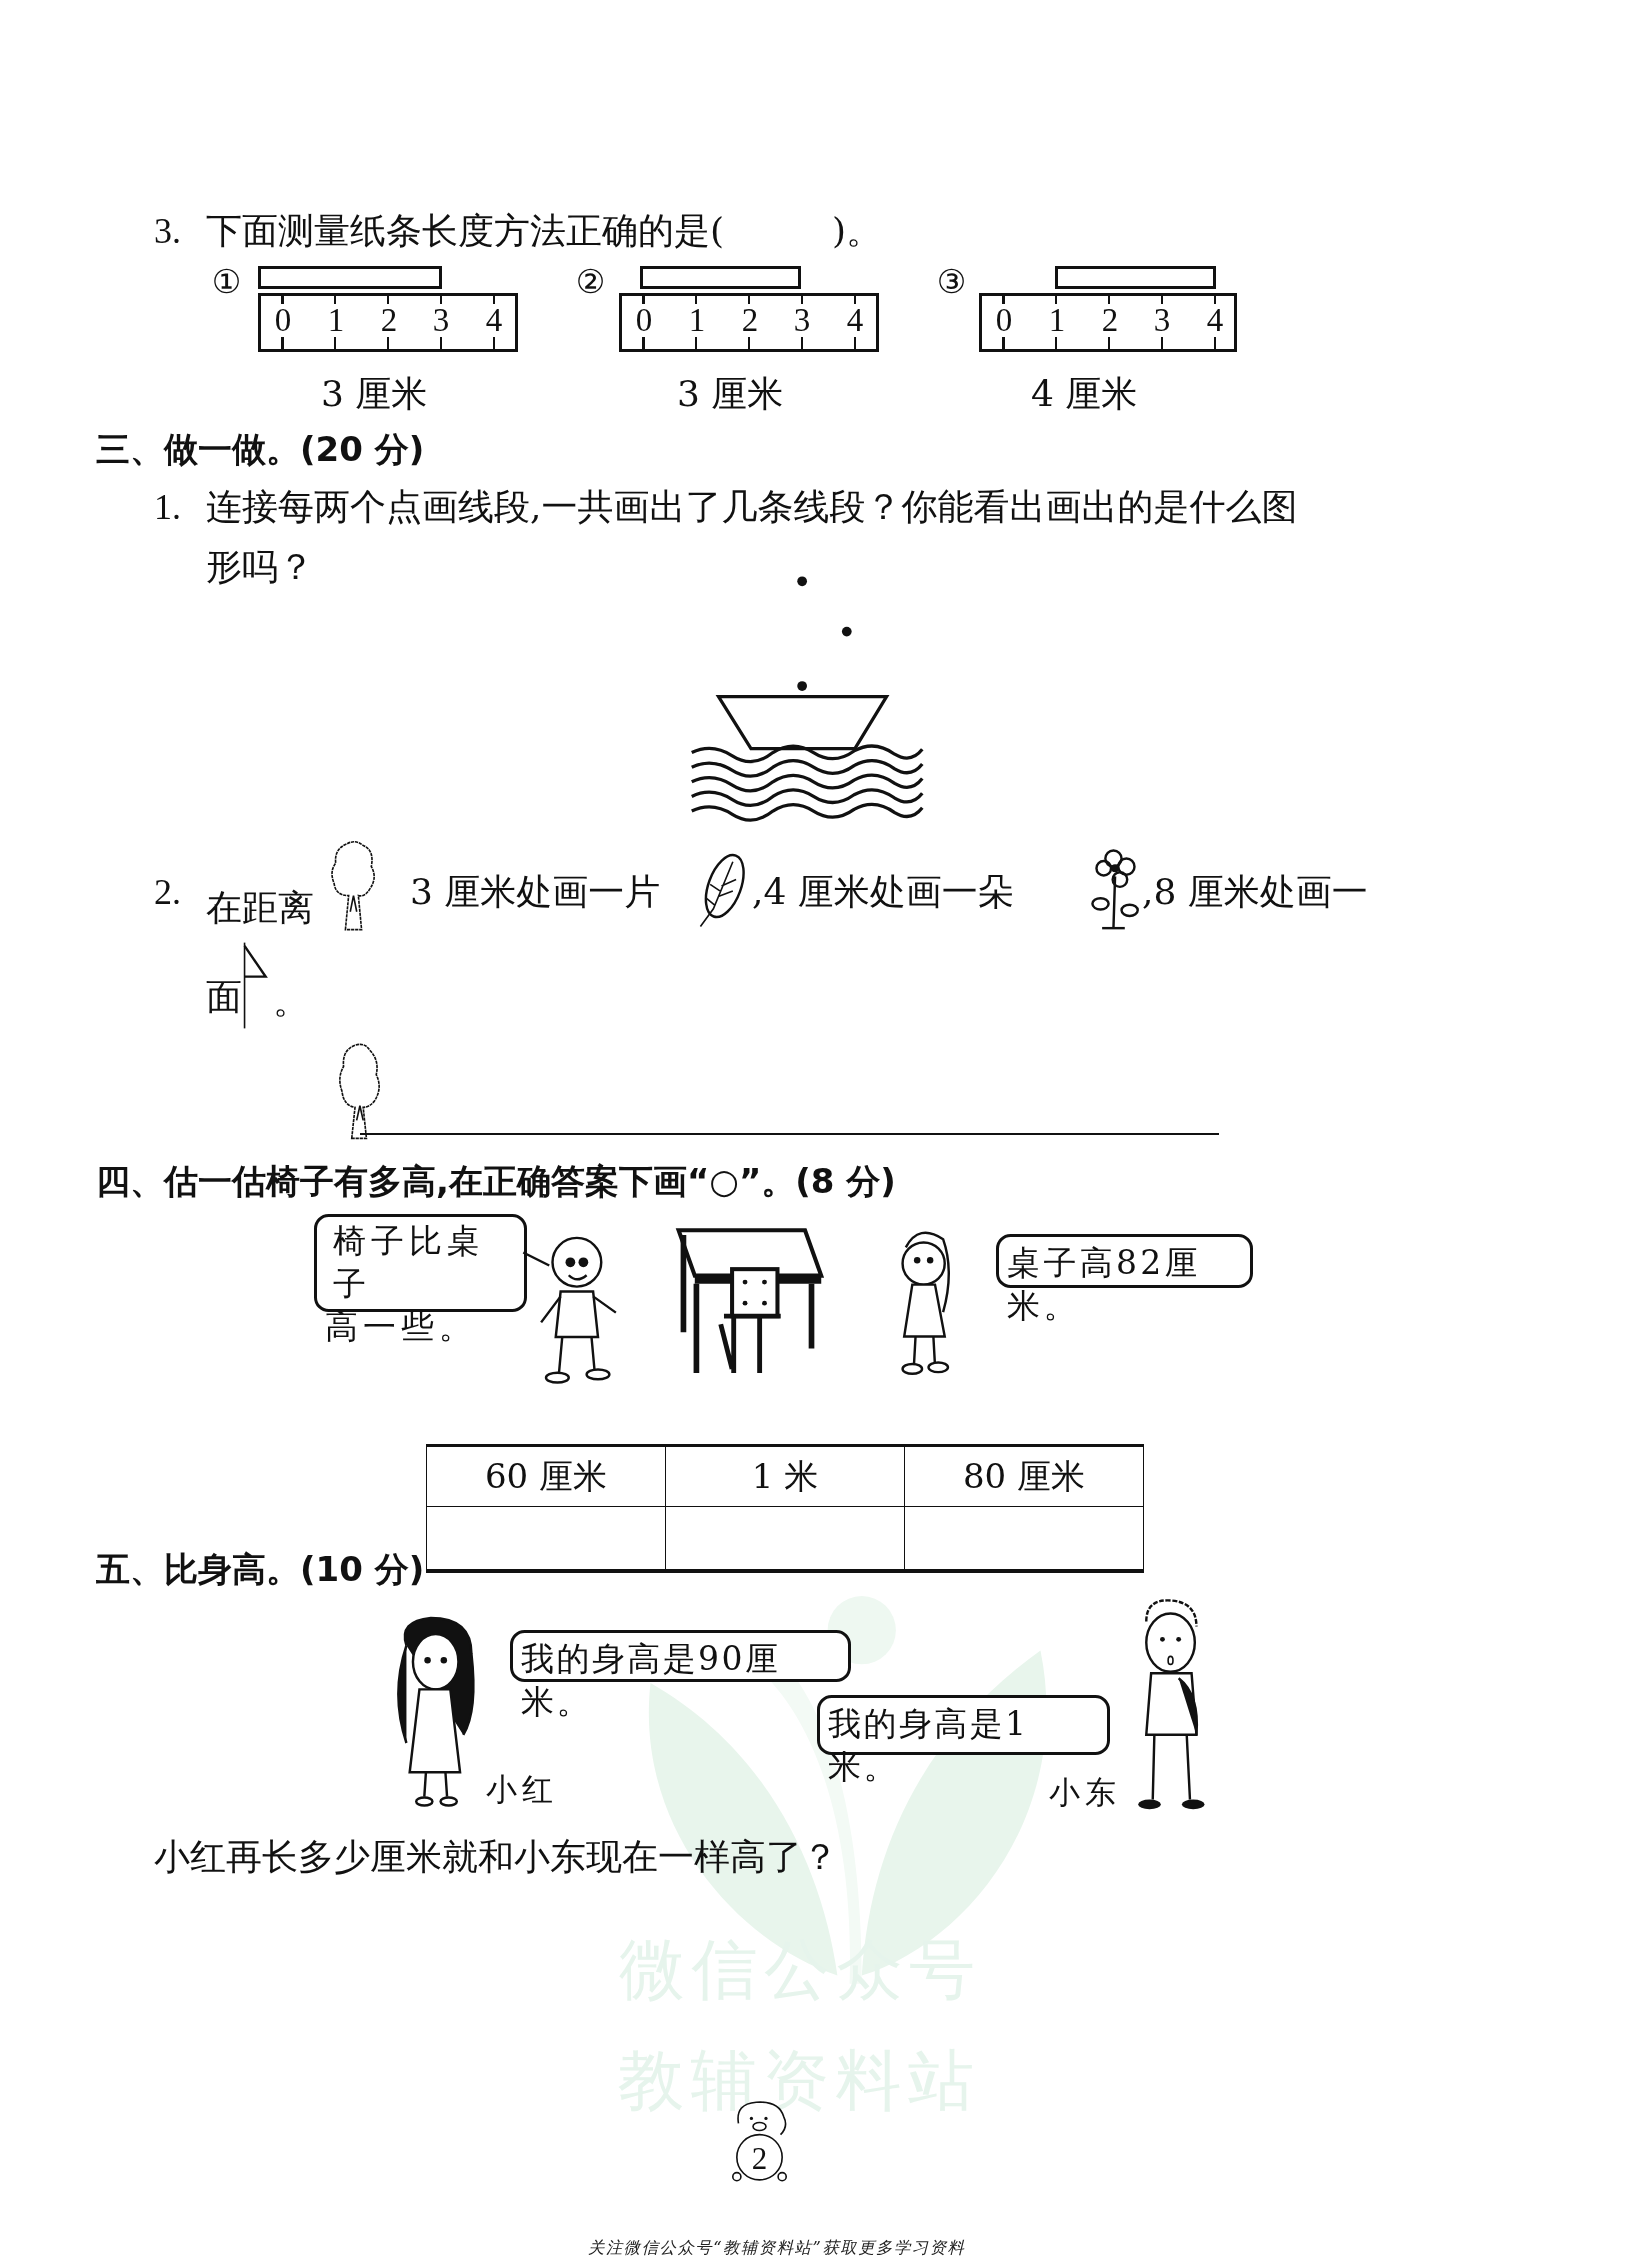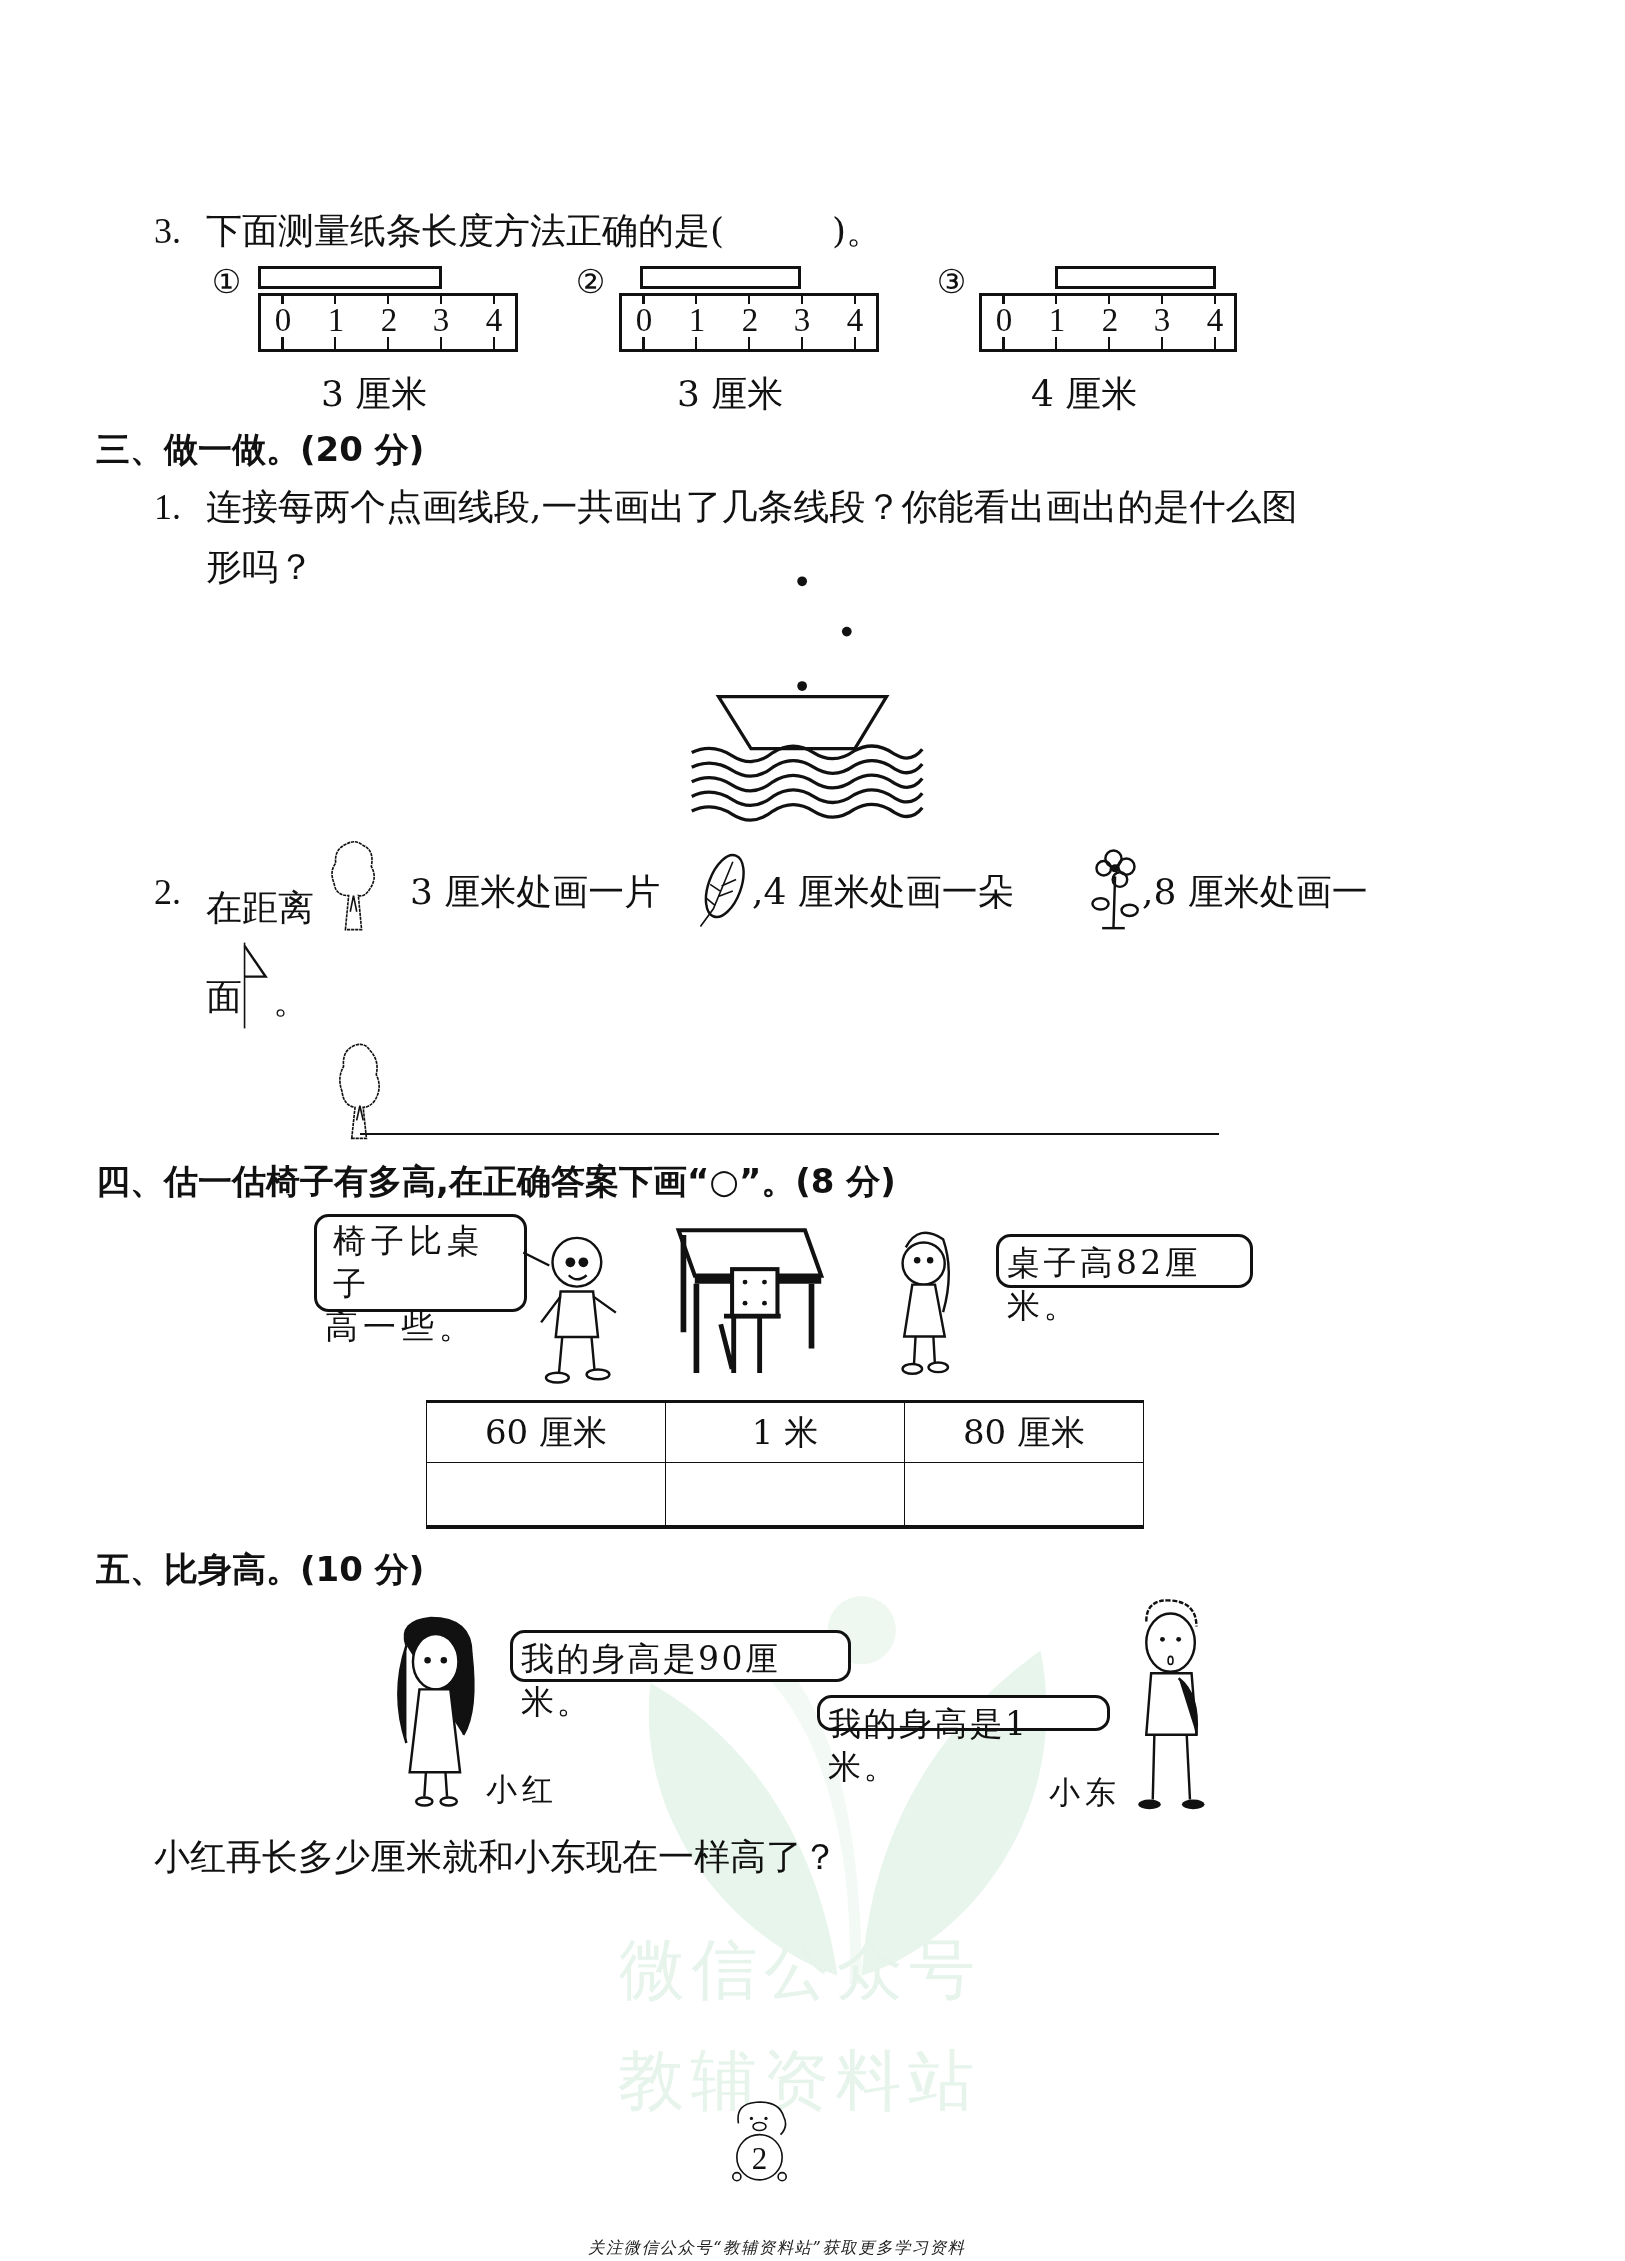--- a/index.html
+++ b/index.html
@@ -11,21 +11,21 @@
   
   .wm-text { font-family:"DejaVu Sans","Liberation Sans",sans-serif; font-weight:normal; font-size:66px; color:#e6f4ec; letter-spacing:6.5px; white-space:nowrap; }
   
   .ruler { position:absolute; border:3.3px solid #111; background:#fff; box-sizing:border-box; }
   .tick { position:absolute; top:0; bottom:0; width:2.4px; background:#111; }
   .num { position:absolute; top:8.1px; font-size:33px; line-height:1; background:#fff; padding:0 0.8px; transform:translateX(-50%); font-family:"Liberation Serif",serif; }
   .strip { position:absolute; border:3.3px solid #111; box-sizing:border-box; background:#fff; height:23px; }
   .circ { position:absolute; width:33px; height:33px; border:1.6px solid #111; border-radius:50%; font-size:24.4px; line-height:33px; text-align:center; font-family:"Liberation Serif",serif; }
   
   .bubble { position:absolute; border:3.3px solid #111; border-radius:14.6px; background:#fff; font-size:33px; line-height:1.3; padding:3.3px 8.1px; box-sizing:border-box; font-family:"DejaVu Serif",serif; }
-  table.opt { border-collapse:collapse; position:absolute; left:426px; top:1400px;border-radius:31px; }
+  table.opt { border-collapse:collapse; position:absolute; left:426px; top:1444px;border-radius:31px; }
   table.opt td { border:1.6px solid #111; width:236px; text-align:center; font-size:34px; font-family:"DejaVu Serif",serif; }
   table.opt tr.h td { height:57px; }
   table.opt tr.b td { height:60px; }
   table.opt { border-top:3.3px solid #111; border-bottom:4.1px solid #111; }
   .fig { position:absolute; }
   .label { font-size:31px; position:absolute; white-space:nowrap; font-family:"DejaVu Serif",serif; }
   .footer { font-family:"DejaVu Serif",serif; font-style:italic; font-size:16.3px; color:#222; white-space:nowrap; letter-spacing:1.6px; }
 </style>
 </head>
 <body>
@@ -236,21 +236,21 @@
       <path d="M54 196 L52 226 M78 196 L80 226" stroke="#111" stroke-width="3"></path>
       <ellipse cx="52" cy="232" rx="10" ry="5" fill="#fff" stroke="#111" stroke-width="3"></ellipse>
       <ellipse cx="82" cy="232" rx="10" ry="5" fill="#fff" stroke="#111" stroke-width="3"></ellipse>
     </svg>
 </div>
 <div class="bubble" style="left:510px;top:1630px;width:341px;height:52px;padding-top:4.9px;">
   <span style="letter-spacing:2.4px;">我的身高是90厘米。</span>
 </div>
 <div class="label" style="left:486px;top:1769px;letter-spacing:4.9px;">小红</div>
 
-<div class="bubble" style="left:817px;top:1695px;width:293px;height:36px;padding-top:4.9px;">
+<div class="bubble" style="left:817px;top:1695px;width:293px;height:60px;padding-top:4.9px;">
   <span style="letter-spacing:2.4px;">我的身高是1米。</span>
 </div>
 <div class="abs" style="left:1122px;top:1597px;">
   <svg width="89" height="219" viewBox="0 0 110 270">
       <path d="M30 30 Q30 2 60 4 Q92 6 92 36" fill="none" stroke="#111" stroke-width="3" stroke-dasharray="6 2"></path>
       <ellipse cx="60" cy="56" rx="30" ry="36" fill="#fff" stroke="#111" stroke-width="3"></ellipse>
       <circle cx="50" cy="52" r="3" fill="#111"></circle>
       <circle cx="70" cy="52" r="3" fill="#111"></circle>
       <ellipse cx="60" cy="78" rx="3" ry="5" fill="none" stroke="#111" stroke-width="2"></ellipse>
       <path d="M36 94 L30 170 L92 170 L86 94 Z" fill="#fff" stroke="#111" stroke-width="3"></path>

